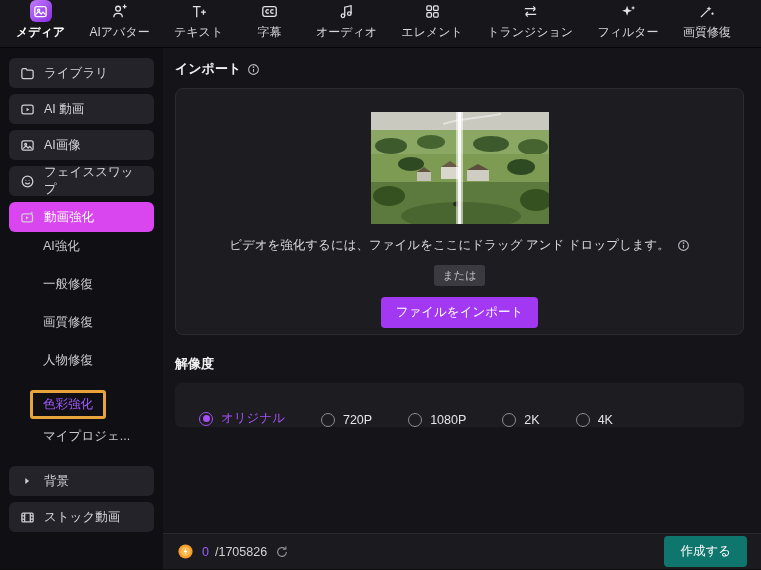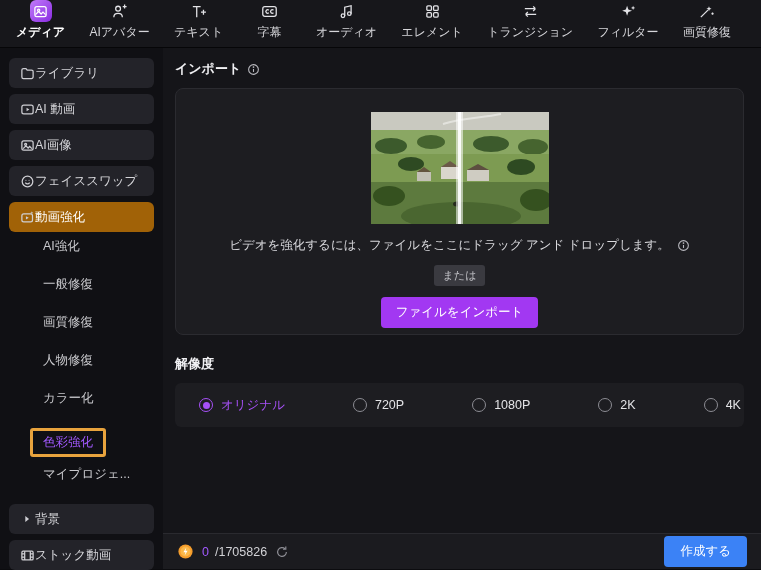--- a/index.html
+++ b/index.html
@@ -30,24 +30,24 @@
   }
   .nav-item.active { color:#ffffff; font-weight:bold; }
   .nicon svg, .sicon svg { display:block; }
   
   .layout { display:flex; height:521px; }
   .sidebar {
     width:163px; background:#101014; padding:10px 9px 0 9px; flex-shrink:0;
   }
   .side-item {
     height:30px; background:#232329; border-radius:6px;
-    display:flex; align-items:center; padding:0 10px;
+    display:flex; align-items:center; gap:9px; padding:0 10px;
     font-size:12.5px; color:#d5d5d9; margin-bottom:6px; cursor:pointer;
   }
-  .side-item.active { background:#a16207; color:#ffffff; }
+  .side-item.active { background:#d946ef; color:#ffffff; }
   .sicon { width:16px; height:16px; color:#cfcfd4; display:flex; align-items:center; justify-content:center; flex-shrink:0; }
   .sub-item {
     height:38px; display:flex; align-items:flex-start; padding-left:34px;
     font-size:12.5px; color:#c9c9cd; cursor:pointer;
   }
   .sub-item.selected span {
     color:#a259ff;
     border:3px solid #e8a33d; border-radius:3px;
     padding:3px 10px; margin-left:-13px;
   }
@@ -69,21 +69,21 @@
     font-size:11px; padding:3px 9px; border-radius:3px;
   }
   .import-btn {
     display:block; margin:11px auto 0; background:#a238f2; color:#fff;
     border:none; font-size:12.5px; padding:7px 15px; border-radius:4px; cursor:pointer;
     font-family:inherit;
   }
   .res-title { margin-top:20px; font-size:13px; font-weight:bold; color:#f0f0f3; }
   .res-strip {
     margin-top:10px; height:44px; background:#1d1d21; border-radius:6px;
-    display:flex; align-items:center; padding-left:24px; gap:68px;
+    display:flex; align-items:flex-end; padding-left:24px; gap:36px;
   }
   .radio { display:flex; align-items:center; gap:8px; font-size:12.5px; color:#e4e4e7; cursor:pointer; }
   .radio .dot {
     width:14px; height:14px; border:1.5px solid #8c8c93; border-radius:50%; position:relative;
   }
   .radio.selected { color:#a650f7; }
   .radio.selected .dot { border-color:#a650f7; }
   .radio.selected .dot::after {
     content:""; position:absolute; inset:2.5px; background:#a650f7; border-radius:50%;
   }
@@ -92,21 +92,21 @@
     position:absolute; left:0; right:0; bottom:0; height:36px;
     background:#1b1b1f; border-top:1px solid #2a2a2f;
     display:flex; align-items:center; padding:0 14px; gap:8px;
   }
   .credits { display:flex; align-items:center; gap:6px; font-size:12.5px; }
   .c-used { color:#a259ff; }
   .c-rest { color:#d2d2d6; }
   .refresh { color:#8f8f96; display:flex; cursor:pointer; }
   .spacer { flex:1; }
   .create-btn {
-    background:#3b82f6; color:#fff; border:none; border-radius:4px;
+    background:#0f766e; color:#fff; border:none; border-radius:4px;
     font-size:12.5px; padding:7px 16px; cursor:pointer; font-family:inherit;
   }
 </style>
 </head>
 <body>
 
 <div class="topbar">
 
   <div class="nav-item active">
     <span class="nicon">
@@ -268,23 +268,20 @@
       <span>AI強化</span>
     </div>
     <div class="sub-item">
       <span>一般修復</span>
     </div>
     <div class="sub-item">
       <span>画質修復</span>
     </div>
     <div class="sub-item">
       <span>人物修復</span>
-    </div>
-    <div class="sub-item">
-      <span>カラー化</span>
     </div>
     <div class="sub-item selected">
       <span>色彩強化</span>
     </div>
     <div class="sub-item">
       <span>マイプロジェ...</span>
     </div>
 
     <div class="side-item">
       <span class="sicon">

